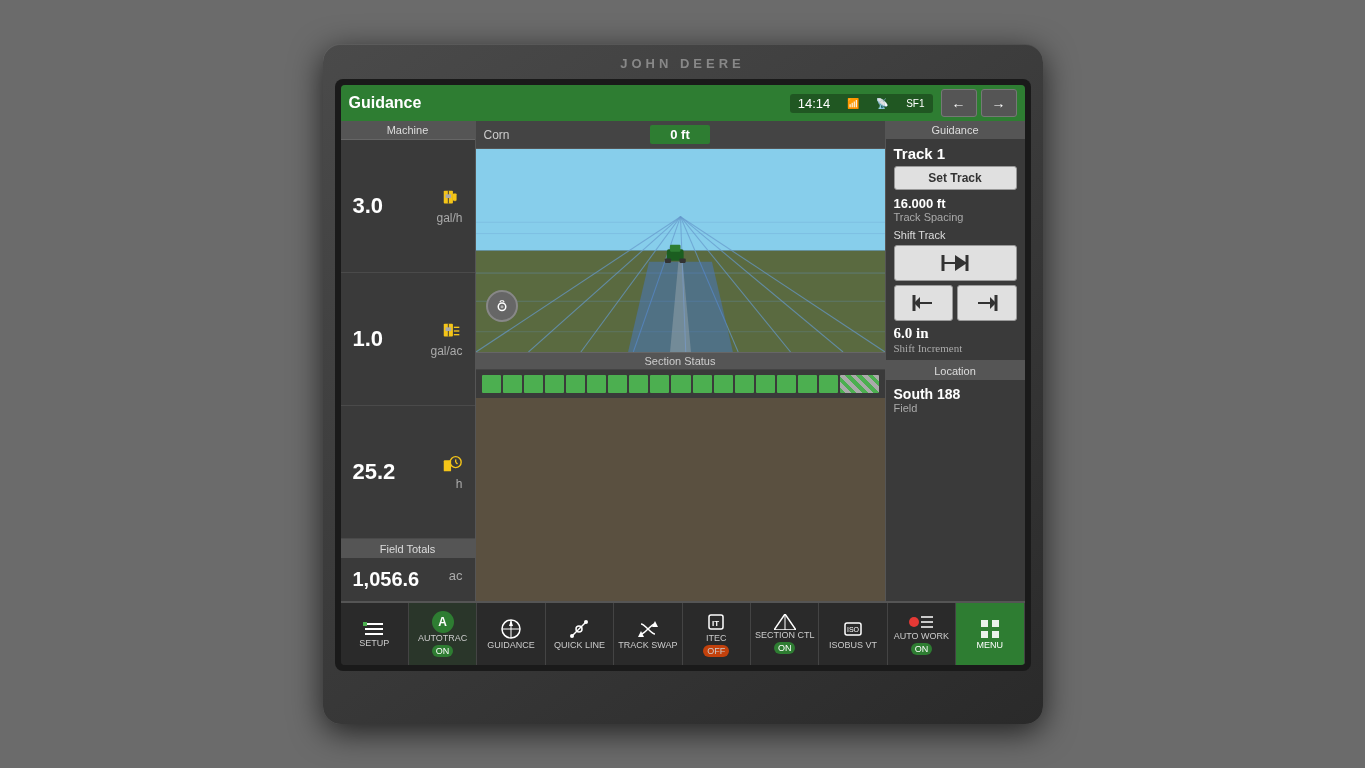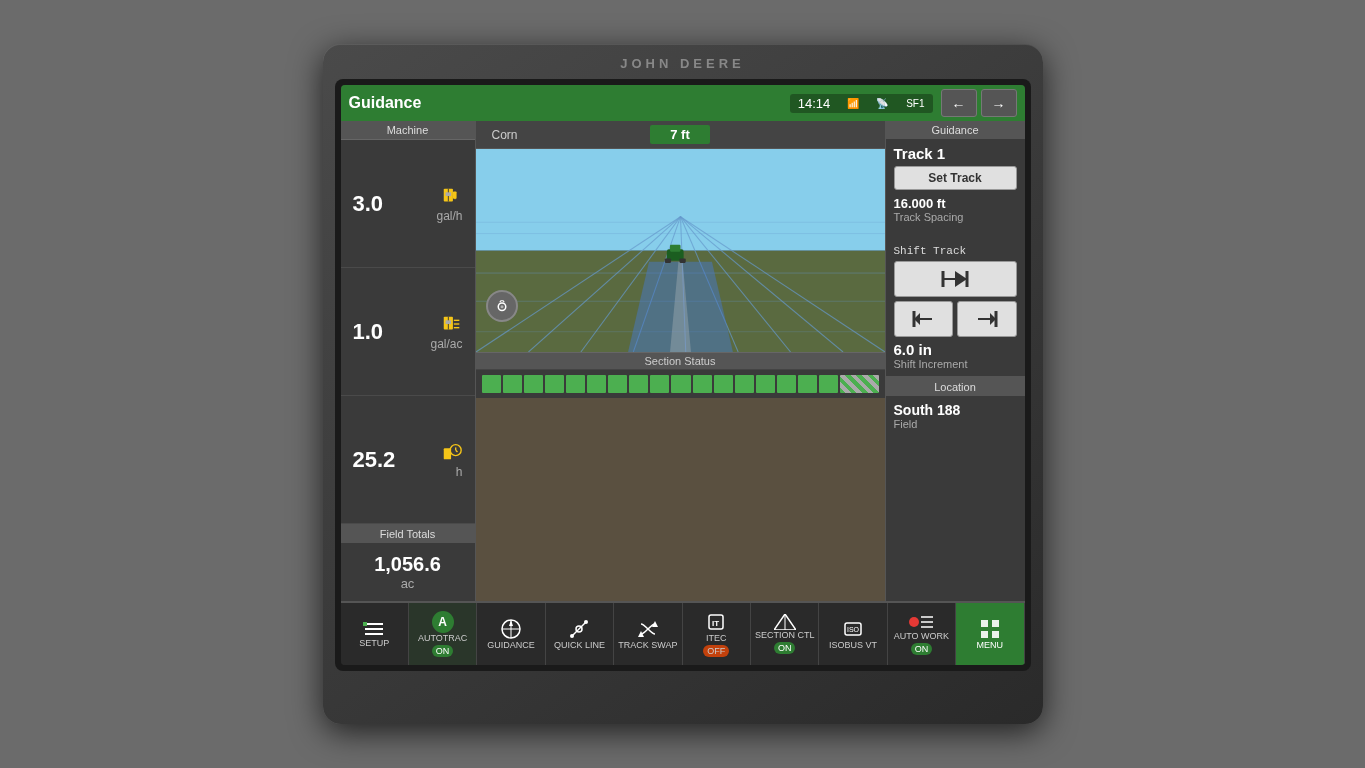--- a/index.html
+++ b/index.html
@@ -160,24 +160,23 @@
     .field-totals-header {
       background: #555;
       color: #ddd;
       font-size: 11px;
       text-align: center;
       padding: 3px;
     }
 
     .field-totals-value {
       display: flex;
-      align-items: center;
+      align-items: flex-start;
       justify-content: space-between;
       padding: 10px 12px;
-      flex-direction: column;
     }
 
     .totals-number {
       color: white;
       font-size: 20px;
       font-weight: bold;
     }
 
     .totals-unit {
       color: #aaa;
@@ -206,21 +205,21 @@
       background: #2e7d32;
       color: white;
       font-size: 13px;
       font-weight: bold;
       padding: 2px 20px;
       border-radius: 2px;
     }
 
     .view-label {
       position: absolute;
-      left: 16px;
+      left: 8px;
       color: #ccc;
       font-size: 12px;
     }
 
     .map-view {
       flex: 1;
       background: linear-gradient(180deg, #87CEEB 0%, #7AB8D4 20%, #5a8a6a 40%, #4a7a5a 60%);
       position: relative;
       overflow: hidden;
     }
@@ -332,23 +331,22 @@
     }
 
     .track-spacing-label {
       color: #aaa;
       font-size: 11px;
     }
 
     .shift-track-label {
       color: #ddd;
       font-size: 11px;
-      margin-top: 22px;
+      margin-top: 6px;
       margin-bottom: 4px;
-      font-family: Liberation Mono, monospace;
     }
 
     .shift-buttons {
       display: flex;
       flex-direction: column;
       gap: 4px;
     }
 
     .shift-btn-row {
       display: flex;
@@ -364,20 +362,21 @@
       display: flex;
       align-items: center;
       justify-content: center;
       cursor: pointer;
       font-size: 16px;
       color: #333;
     }
 
     .shift-increment {
       margin-top: 4px;
+      font-family: Liberation Serif, serif;
     }
 
     .shift-inc-value {
       color: white;
       font-size: 15px;
       font-weight: bold;
     }
 
     .shift-inc-label {
       color: #aaa;
@@ -546,21 +545,21 @@
               <span class="totals-number">1,056.6</span>
               <span class="totals-unit">ac</span>
             </div>
           </div>
         </div>
 
         <div class="center-panel">
 
           <div class="guidance-bar">
             <span class="view-label">Corn</span>
-            <div class="guidance-indicator">7 ft</div>
+            <div class="guidance-indicator">0 ft</div>
           </div>
 
           <div class="map-view">
             <svg class="perspective-map" viewBox="0 0 390 180" preserveAspectRatio="none">
 
               <rect x="0" y="0" width="390" height="90" fill="#87CEEB"></rect>
 
               <rect x="0" y="90" width="390" height="90" fill="#5a6a40"></rect>
 
               <line x1="195" y1="60" x2="0" y2="180" stroke="#6699cc" stroke-width="1" opacity="0.7"></line>

